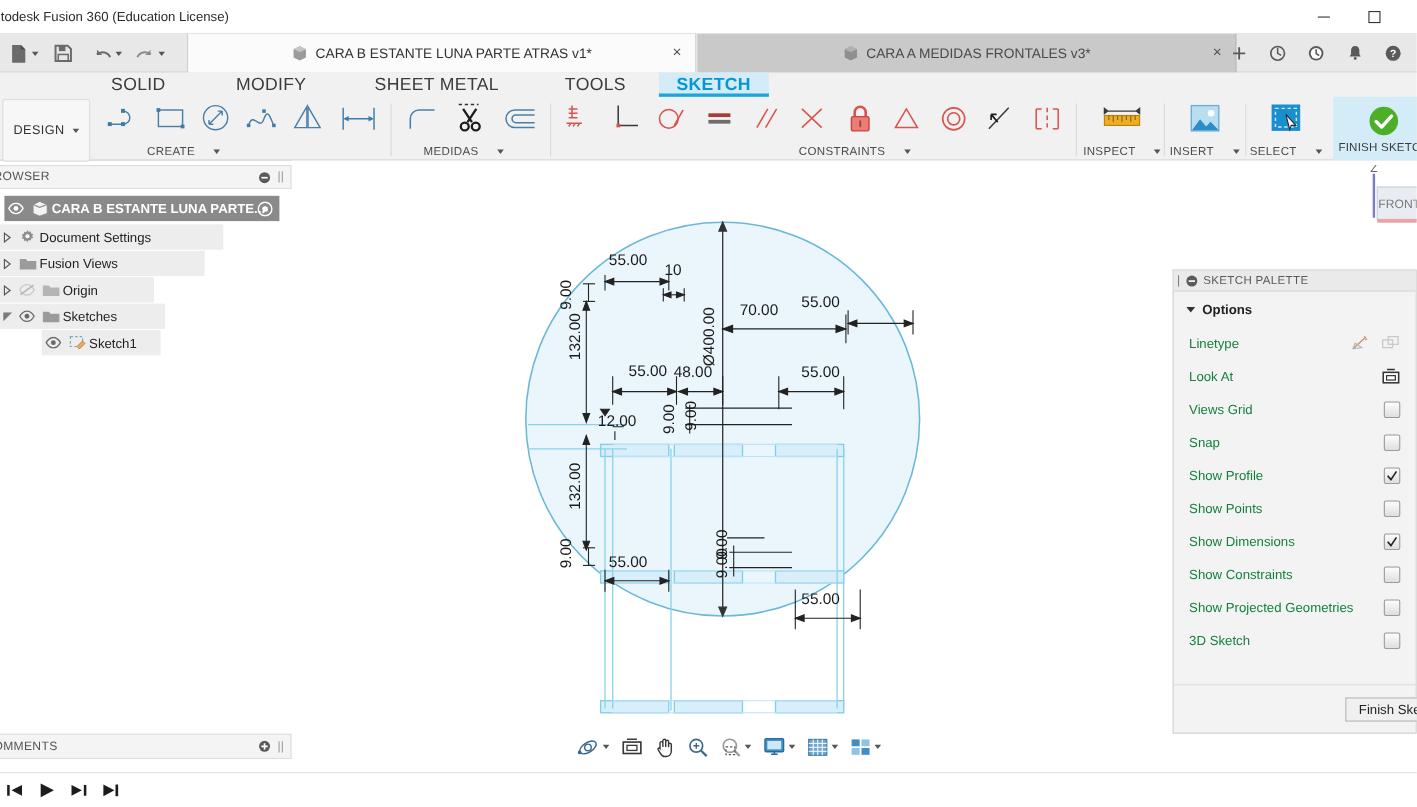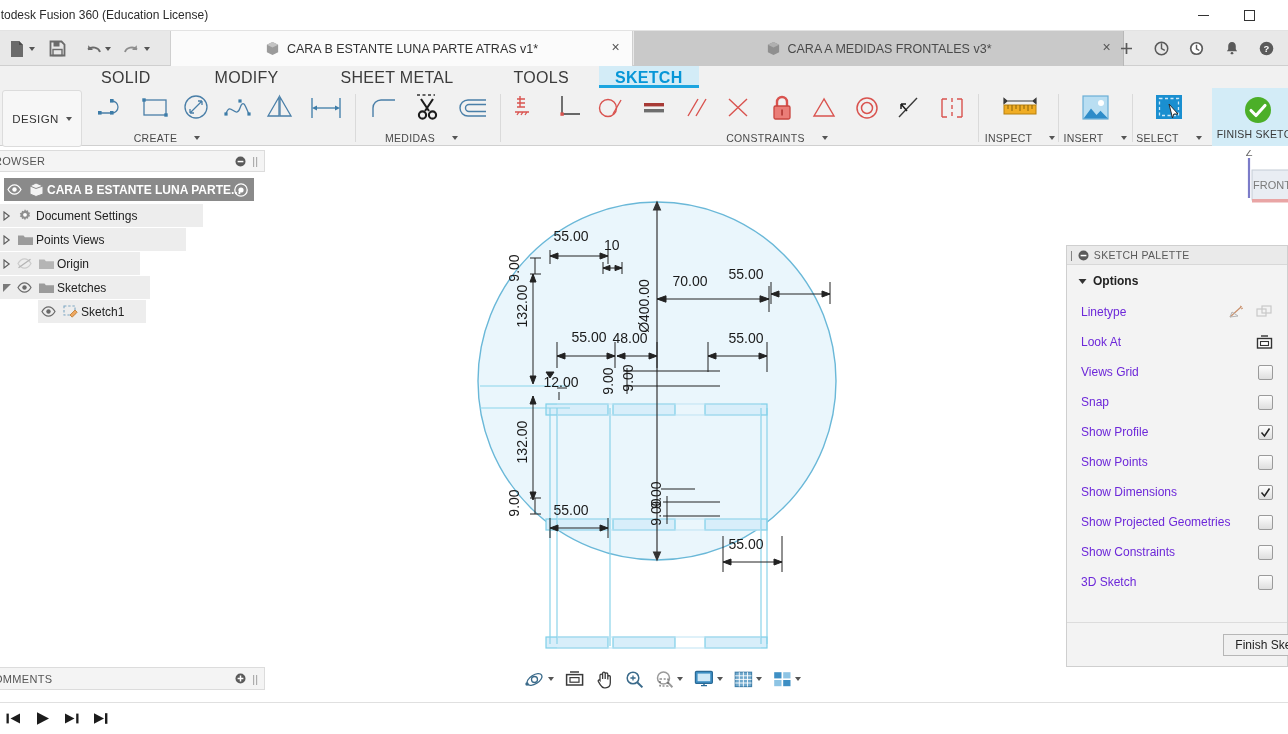--- a/index.html
+++ b/index.html
@@ -113,21 +113,21 @@
 
   
   .palette {
     position: absolute; left: 1066px; top: 245px; width: 222px; height: 422px;
     background: #f3f3f3; border: 1px solid #cfcfcf;
   }
   .palette-hdr { height: 19px; background: #eaeaea; border-bottom: 1px solid #d8d8d8; display: flex; align-items: center; padding-left: 3px; gap: 5px; }
   .palette-hdr .pt { font-size: 10.5px; color: #5a5a5a; letter-spacing: .3px; }
   .opt-hdr { display: flex; align-items: center; gap: 6px; padding: 9px 0 9px 11px; font-size: 12px; font-weight: bold; color: #222; }
   .opt-row { display: flex; align-items: center; height: 30px; padding-left: 14px; padding-right: 14px; }
-  .opt-row .olbl { flex: 1; font-size: 12px; color: #6d28d9; }
+  .opt-row .olbl { flex: 1; font-size: 12px; color: #15803d; }
   .chk { width: 15px; height: 15px; border: 1px solid #9a9a9a; border-radius: 2px; background: linear-gradient(#fdfdfd,#dedede); display: flex; align-items: center; justify-content: center; }
   .palette-foot { position: absolute; left: 0; bottom: 0; width: 100%; height: 44px; border-top: 1px solid #dcdcdc; display: flex; align-items: center; justify-content: flex-end; padding-right: 0; }
   .finish-btn { width: 84px; height: 22px; margin-right: -20px; background: #f0f0f0; border: 1px solid #b6b6b6; display: flex; align-items: center; justify-content: center; font-size: 12px; color: #222; }
 
   
   .navbar { position: absolute; left: 522px; top: 666px; height: 26px; display: flex; align-items: center; gap: 1px; }
   .navbtn { display: flex; align-items: center; height: 26px; padding: 0 2px; }
 
   
   .timeline { position: absolute; left: 0; top: 702px; width: 1288px; height: 32px; background: #fff; border-top: 1px solid #e0e0e0; }
@@ -705,26 +705,26 @@
     <div class="opt-row">
       <span class="olbl">Show Dimensions</span>
       <span class="chk">
         <svg width="11" height="11" viewBox="0 0 11 11">
           <path d="M1.5 5.5l3 3.5 5-7.5" fill="none" stroke="#222" stroke-width="1.5"></path>
         </svg>
       </span>
     </div>
 
     <div class="opt-row">
+      <span class="olbl">Show Constraints</span>
+      <span class="chk"></span>
+    </div>
+
+    <div class="opt-row">
       <span class="olbl">Show Projected Geometries</span>
-      <span class="chk"></span>
-    </div>
-
-    <div class="opt-row">
-      <span class="olbl">Show Constraints</span>
       <span class="chk"></span>
     </div>
 
     <div class="opt-row">
       <span class="olbl">3D Sketch</span>
       <span class="chk"></span>
     </div>
 
     <div class="palette-foot">
       <div class="finish-btn">Finish Sket</div>
@@ -781,21 +781,21 @@
       <span class="arrow-c">
         <svg width="8" height="10" viewBox="0 0 8 10">
           <path d="M1 1l5.2 4L1 9z" fill="none" stroke="#5a5a5a" stroke-width="1.1"></path>
         </svg>
       </span>
       <span class="ticon">
         <svg width="17" height="14" viewBox="0 0 17 14">
           <path d="M1 2.5h5.5l1.4 1.8H16V12H1z" fill="#9b9b9b"></path>
         </svg>
       </span>
-      <span class="lbl">Points Views</span>
+      <span class="lbl">Fusion Views</span>
     </div>
 
     <div class="tree-row hl" style="left:0px; top:80px; width:140px">
       <span class="arrow-c">
         <svg width="8" height="10" viewBox="0 0 8 10">
           <path d="M1 1l5.2 4L1 9z" fill="none" stroke="#5a5a5a" stroke-width="1.1"></path>
         </svg>
       </span>
       <span class="eye">
         <svg width="15" height="11" viewBox="0 0 15 11">

